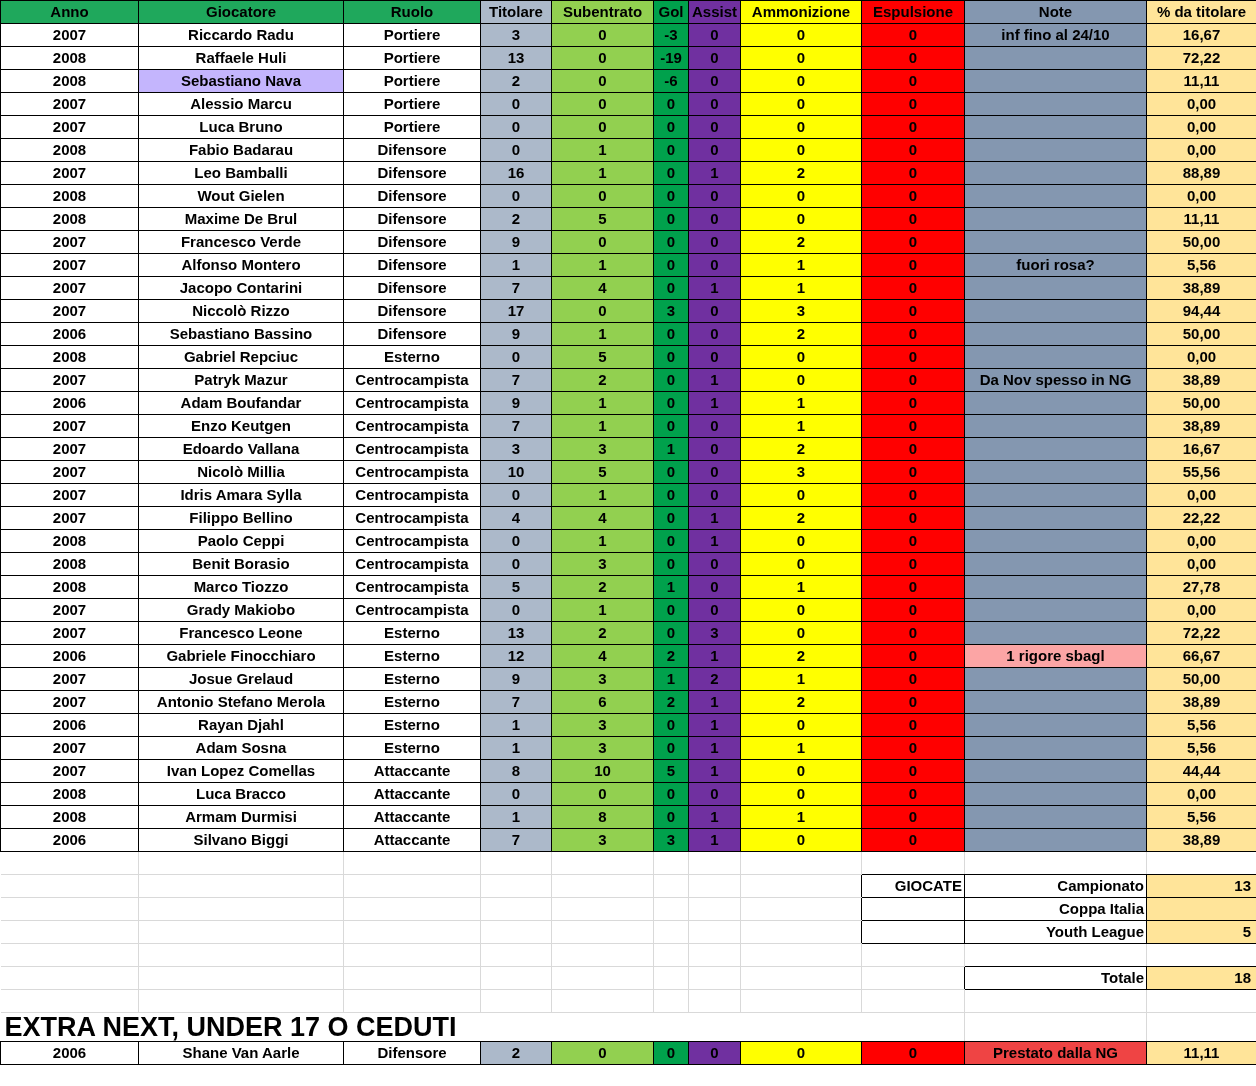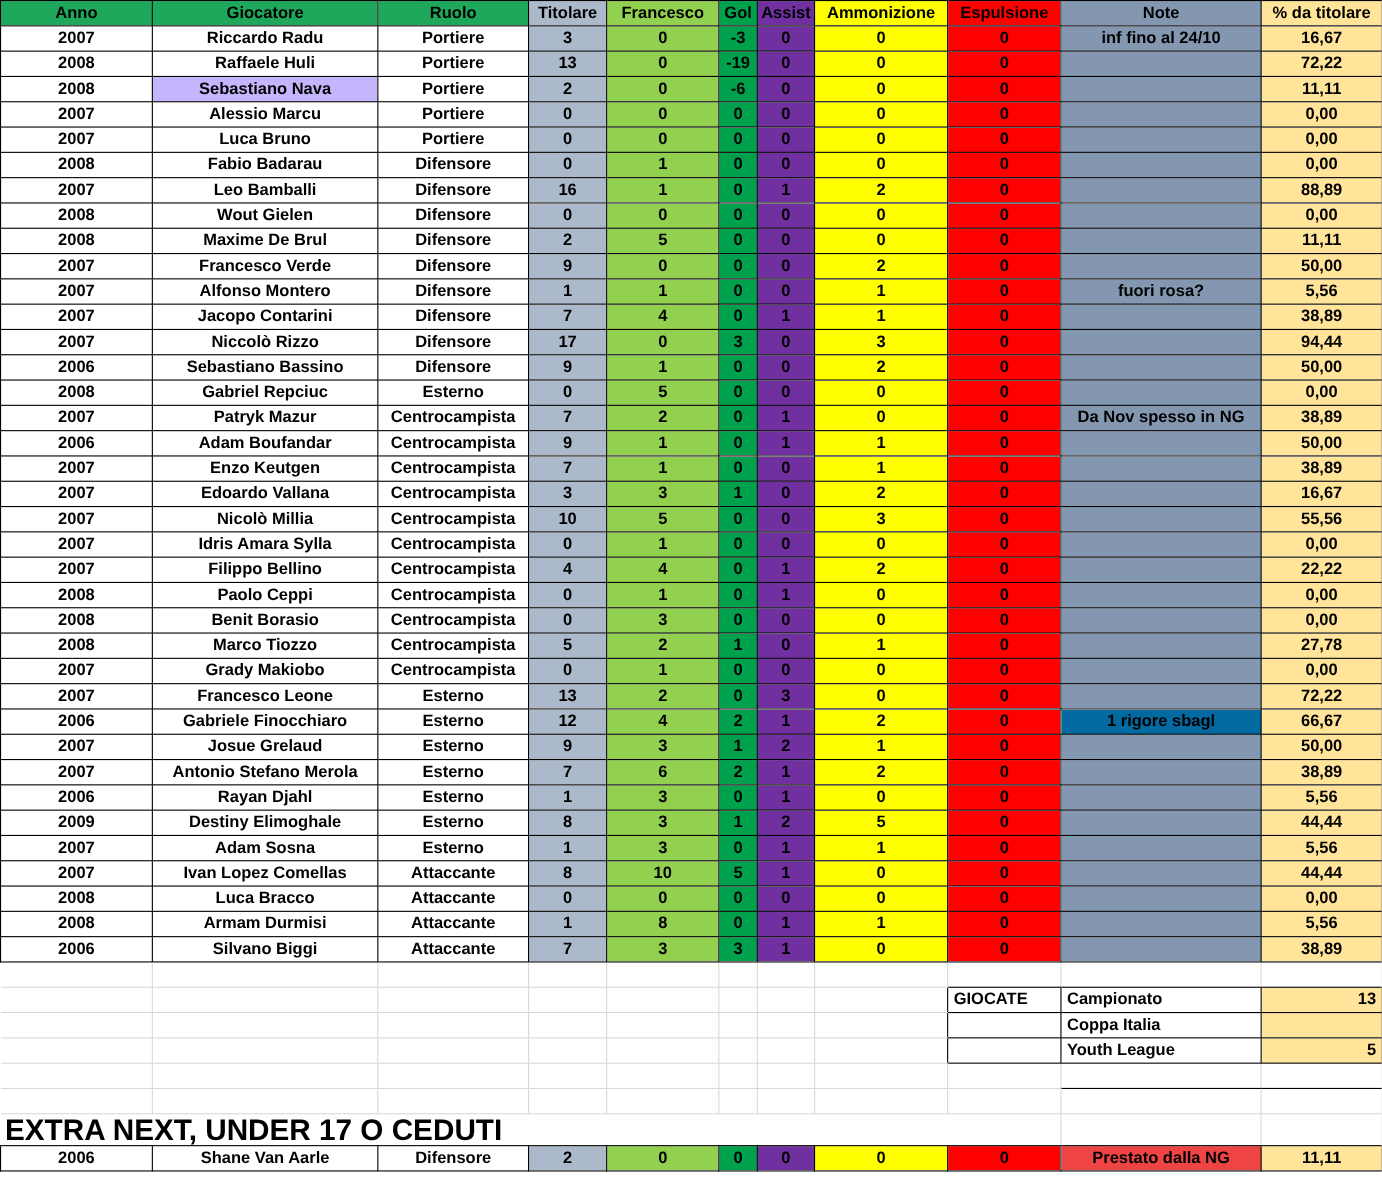--- a/index.html
+++ b/index.html
@@ -19,21 +19,21 @@
   }
   
   .sheet th, td.dc{border:1px solid #000;}
   
   td.gl{border-right:1px solid #D9D9D9;border-bottom:1px solid #D9D9D9;background:#fff;}
   td.frb{border-right:1px solid #000;}  
   td.fbb{border-bottom:1px solid #000;} 
   
   td.bb{border:1px solid #000;background:#fff;}
   td.orange{border:1px solid #000;background:#FFE499;}
-  .left{text-align:left;padding-left:5px;}
+  .left{text-align:right;padding-left:5px;}
   .right{text-align:right;padding-right:5px;}
   tr.title-row td{height:28px;line-height:28px;}
   td.section-title{
     font-size:27px;text-align:left;padding-left:4px;
     background:#fff;border-bottom:1px solid #000;
     border-right:1px solid #D9D9D9;
   }
 </style>
 </head>
 <body>
@@ -51,21 +51,21 @@
       <col class="c8">
       <col class="c9">
       <col class="c10">
   </colgroup>
   <thead>
     <tr id="header-row">
         <th style="background: rgb(31, 168, 92);">Anno</th>
         <th style="background: rgb(31, 168, 92);">Giocatore</th>
         <th style="background: rgb(31, 168, 92);">Ruolo</th>
         <th style="background: rgb(172, 185, 202);">Titolare</th>
-        <th style="background: rgb(146, 208, 80);">Francesco</th>
+        <th style="background: rgb(146, 208, 80);">Subentrato</th>
         <th style="background: rgb(0, 161, 76);">Gol</th>
         <th style="background: rgb(112, 48, 160);">Assist</th>
         <th style="background: rgb(255, 255, 0);">Ammonizione</th>
         <th style="background: rgb(255, 0, 0);">Espulsione</th>
         <th style="background: rgb(132, 151, 176);">Note</th>
         <th style="background: rgb(255, 228, 153);">% da titolare</th>
       </tr>
   </thead>
   <tbody id="player-rows">
       <tr>
@@ -422,21 +422,21 @@
       <tr>
         <td class="dc" style="background: rgb(255, 255, 255);">2006</td>
         <td class="dc" style="background: rgb(255, 255, 255);">Gabriele Finocchiaro</td>
         <td class="dc" style="background: rgb(255, 255, 255);">Esterno</td>
         <td class="dc" style="background: rgb(172, 185, 202);">12</td>
         <td class="dc" style="background: rgb(146, 208, 80);">4</td>
         <td class="dc" style="background: rgb(0, 161, 76);">2</td>
         <td class="dc" style="background: rgb(112, 48, 160);">1</td>
         <td class="dc" style="background: rgb(255, 255, 0);">2</td>
         <td class="dc" style="background: rgb(255, 0, 0);">0</td>
-        <td class="dc" style="background: #0369a1;">1 rigore sbagl</td>
+        <td class="dc" style="background: #fca5a5;">1 rigore sbagl</td>
         <td class="dc" style="background: rgb(255, 228, 153);">66,67</td>
       </tr>
       <tr>
         <td class="dc" style="background: rgb(255, 255, 255);">2007</td>
         <td class="dc" style="background: rgb(255, 255, 255);">Josue Grelaud</td>
         <td class="dc" style="background: rgb(255, 255, 255);">Esterno</td>
         <td class="dc" style="background: rgb(172, 185, 202);">9</td>
         <td class="dc" style="background: rgb(146, 208, 80);">3</td>
         <td class="dc" style="background: rgb(0, 161, 76);">1</td>
         <td class="dc" style="background: rgb(112, 48, 160);">2</td>
@@ -463,33 +463,20 @@
         <td class="dc" style="background: rgb(255, 255, 255);">Rayan Djahl</td>
         <td class="dc" style="background: rgb(255, 255, 255);">Esterno</td>
         <td class="dc" style="background: rgb(172, 185, 202);">1</td>
         <td class="dc" style="background: rgb(146, 208, 80);">3</td>
         <td class="dc" style="background: rgb(0, 161, 76);">0</td>
         <td class="dc" style="background: rgb(112, 48, 160);">1</td>
         <td class="dc" style="background: rgb(255, 255, 0);">0</td>
         <td class="dc" style="background: rgb(255, 0, 0);">0</td>
         <td class="dc" style="background: rgb(132, 151, 176);"></td>
         <td class="dc" style="background: rgb(255, 228, 153);">5,56</td>
-      </tr>
-      <tr>
-        <td class="dc" style="background: rgb(255, 255, 255);">2009</td>
-        <td class="dc" style="background: rgb(255, 255, 255);">Destiny Elimoghale</td>
-        <td class="dc" style="background: rgb(255, 255, 255);">Esterno</td>
-        <td class="dc" style="background: rgb(172, 185, 202);">8</td>
-        <td class="dc" style="background: rgb(146, 208, 80);">3</td>
-        <td class="dc" style="background: rgb(0, 161, 76);">1</td>
-        <td class="dc" style="background: rgb(112, 48, 160);">2</td>
-        <td class="dc" style="background: rgb(255, 255, 0);">5</td>
-        <td class="dc" style="background: rgb(255, 0, 0);">0</td>
-        <td class="dc" style="background: rgb(132, 151, 176);"></td>
-        <td class="dc" style="background: rgb(255, 228, 153);">44,44</td>
       </tr>
       <tr>
         <td class="dc" style="background: rgb(255, 255, 255);">2007</td>
         <td class="dc" style="background: rgb(255, 255, 255);">Adam Sosna</td>
         <td class="dc" style="background: rgb(255, 255, 255);">Esterno</td>
         <td class="dc" style="background: rgb(172, 185, 202);">1</td>
         <td class="dc" style="background: rgb(146, 208, 80);">3</td>
         <td class="dc" style="background: rgb(0, 161, 76);">0</td>
         <td class="dc" style="background: rgb(112, 48, 160);">1</td>
         <td class="dc" style="background: rgb(255, 255, 0);">1</td>
@@ -634,20 +621,33 @@
     </tr>
     <tr>
       <td class="gl"></td>
         <td class="gl"></td>
         <td class="gl"></td>
         <td class="gl"></td>
         <td class="gl"></td>
         <td class="gl"></td>
         <td class="gl"></td>
         <td class="gl"></td>
+        <td class="gl frb"></td>
+      <td class="bb left">Totale</td>
+      <td class="orange right">18</td>
+    </tr>
+    <tr>
+      <td class="gl"></td>
+        <td class="gl"></td>
+        <td class="gl"></td>
+        <td class="gl"></td>
+        <td class="gl"></td>
+        <td class="gl"></td>
+        <td class="gl"></td>
+        <td class="gl"></td>
         <td class="gl"></td>
         <td class="gl"></td>
         <td class="gl"></td>
     </tr>
     <tr class="title-row">
       <td colspan="9" class="section-title">EXTRA NEXT, UNDER 17 O CEDUTI</td>
       <td class="gl fbb"></td>
       <td class="gl fbb"></td>
     </tr>
   </tbody>

